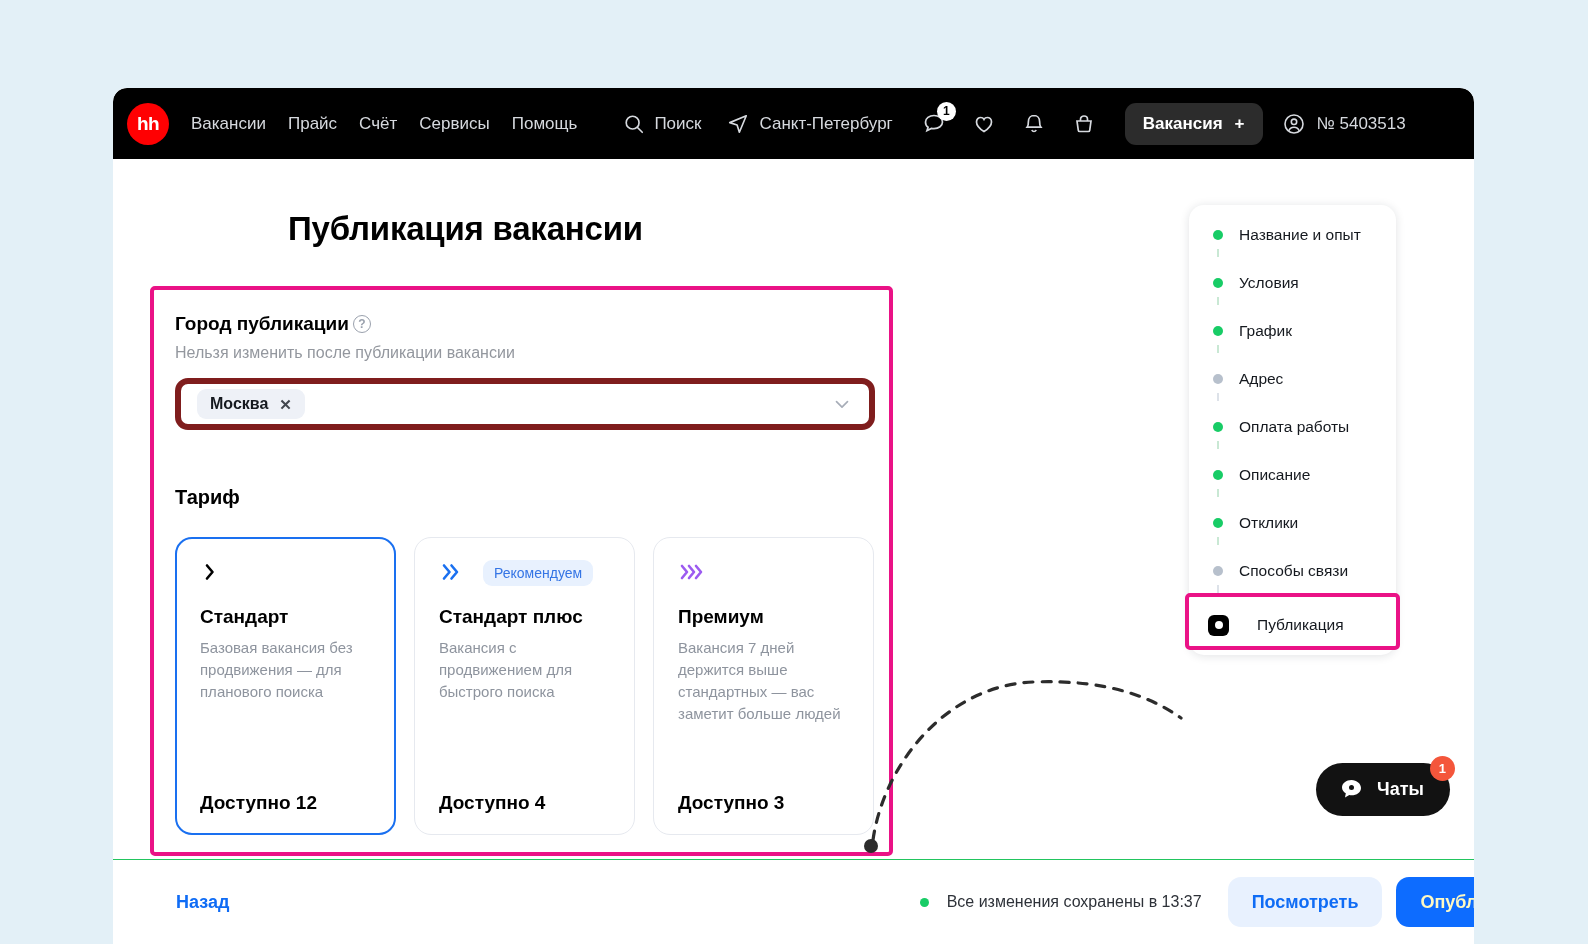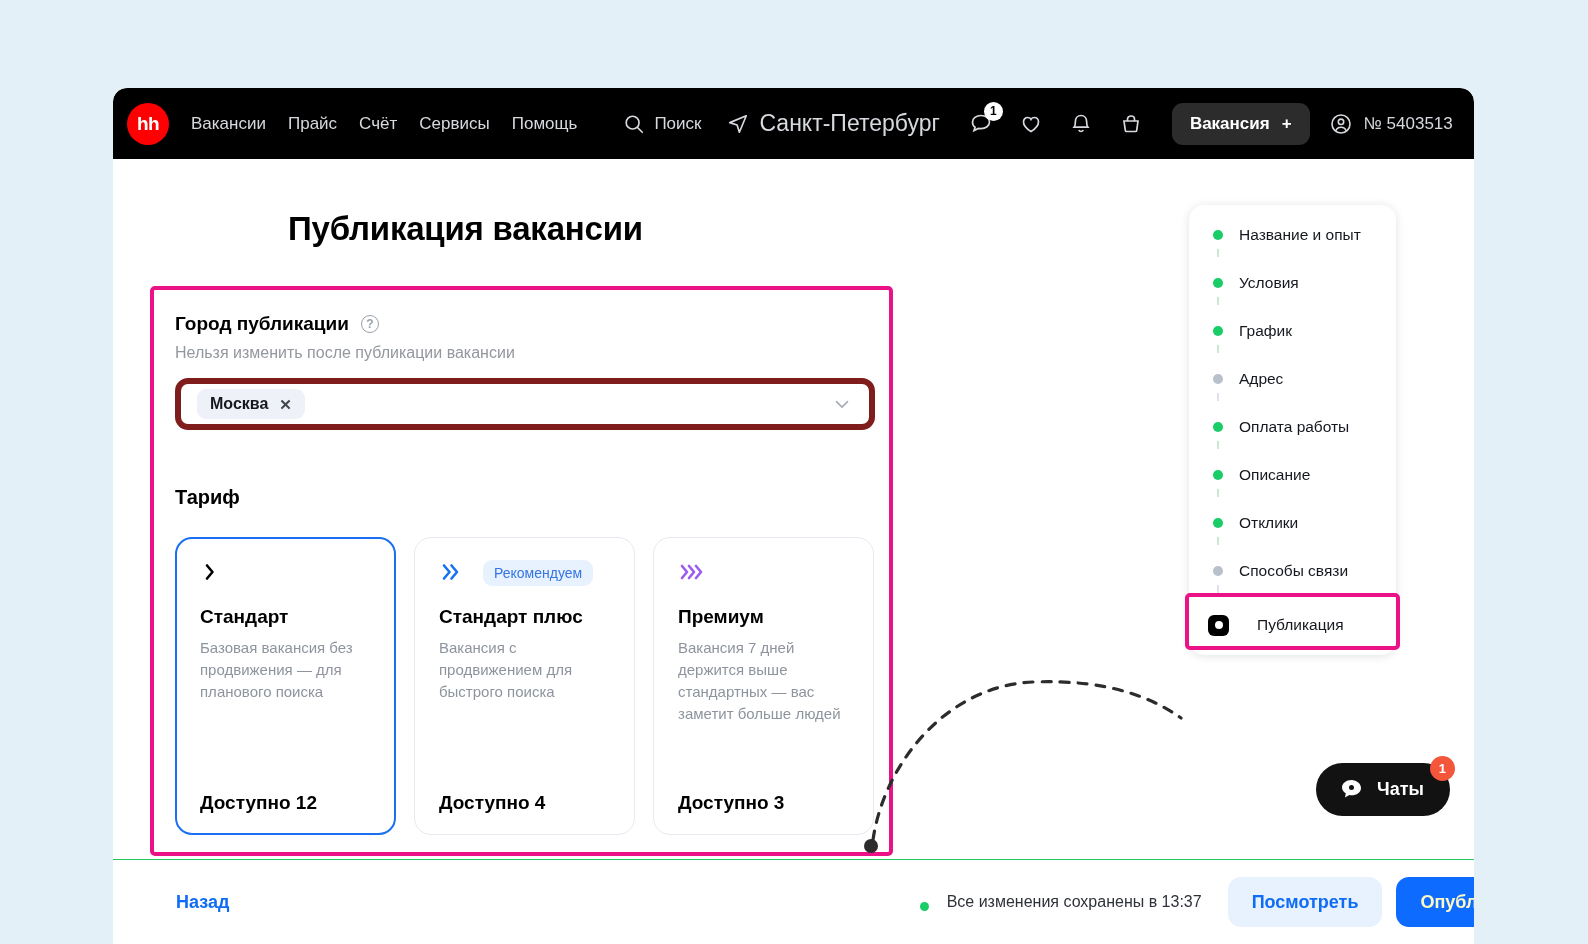--- a/index.html
+++ b/index.html
@@ -75,21 +75,21 @@
     font-size: 17px;
     cursor: pointer;
     white-space: nowrap;
   }
 
   .nav-city {
     display: flex;
     align-items: center;
     gap: 10px;
     color: #d6d9de;
-    font-size: 23px;
+    font-size: 17px;
     cursor: pointer;
     white-space: nowrap;
     margin-right: 24px;
   }
 
   .icon-btn {
     position: relative;
     width: 34px; height: 34px;
     display: flex;
     align-items: center;
@@ -167,21 +167,21 @@
   .form-area {
     position: absolute;
     left: 62px;
     top: 225px;
     width: 700px;
   }
 
   .field-label {
     display: flex;
     align-items: center;
-    gap: 12px;
+    gap: 4px;
     font-size: 19px;
     font-weight: bold;
     color: #000000;
   }
 
   .help-icon {
     width: 18px; height: 18px;
     border-radius: 50%;
     border: 1.5px solid #9aa1ad;
     color: #9aa1ad;
@@ -442,21 +442,21 @@
   .back-link {
     color: #0f6cf5;
     font-size: 18px;
     font-weight: bold;
     cursor: pointer;
   }
 
   .saved {
     margin-left: auto;
     display: flex;
-    align-items: flex-end;
+    align-items: center;
     gap: 18px;
     font-size: 16px;
     color: #2e3239;
     white-space: nowrap;
   }
   .saved .dot { width: 9px; height: 9px; background: #18cc66; }
 
   .btn {
     height: 50px;
     border-radius: 13px;

